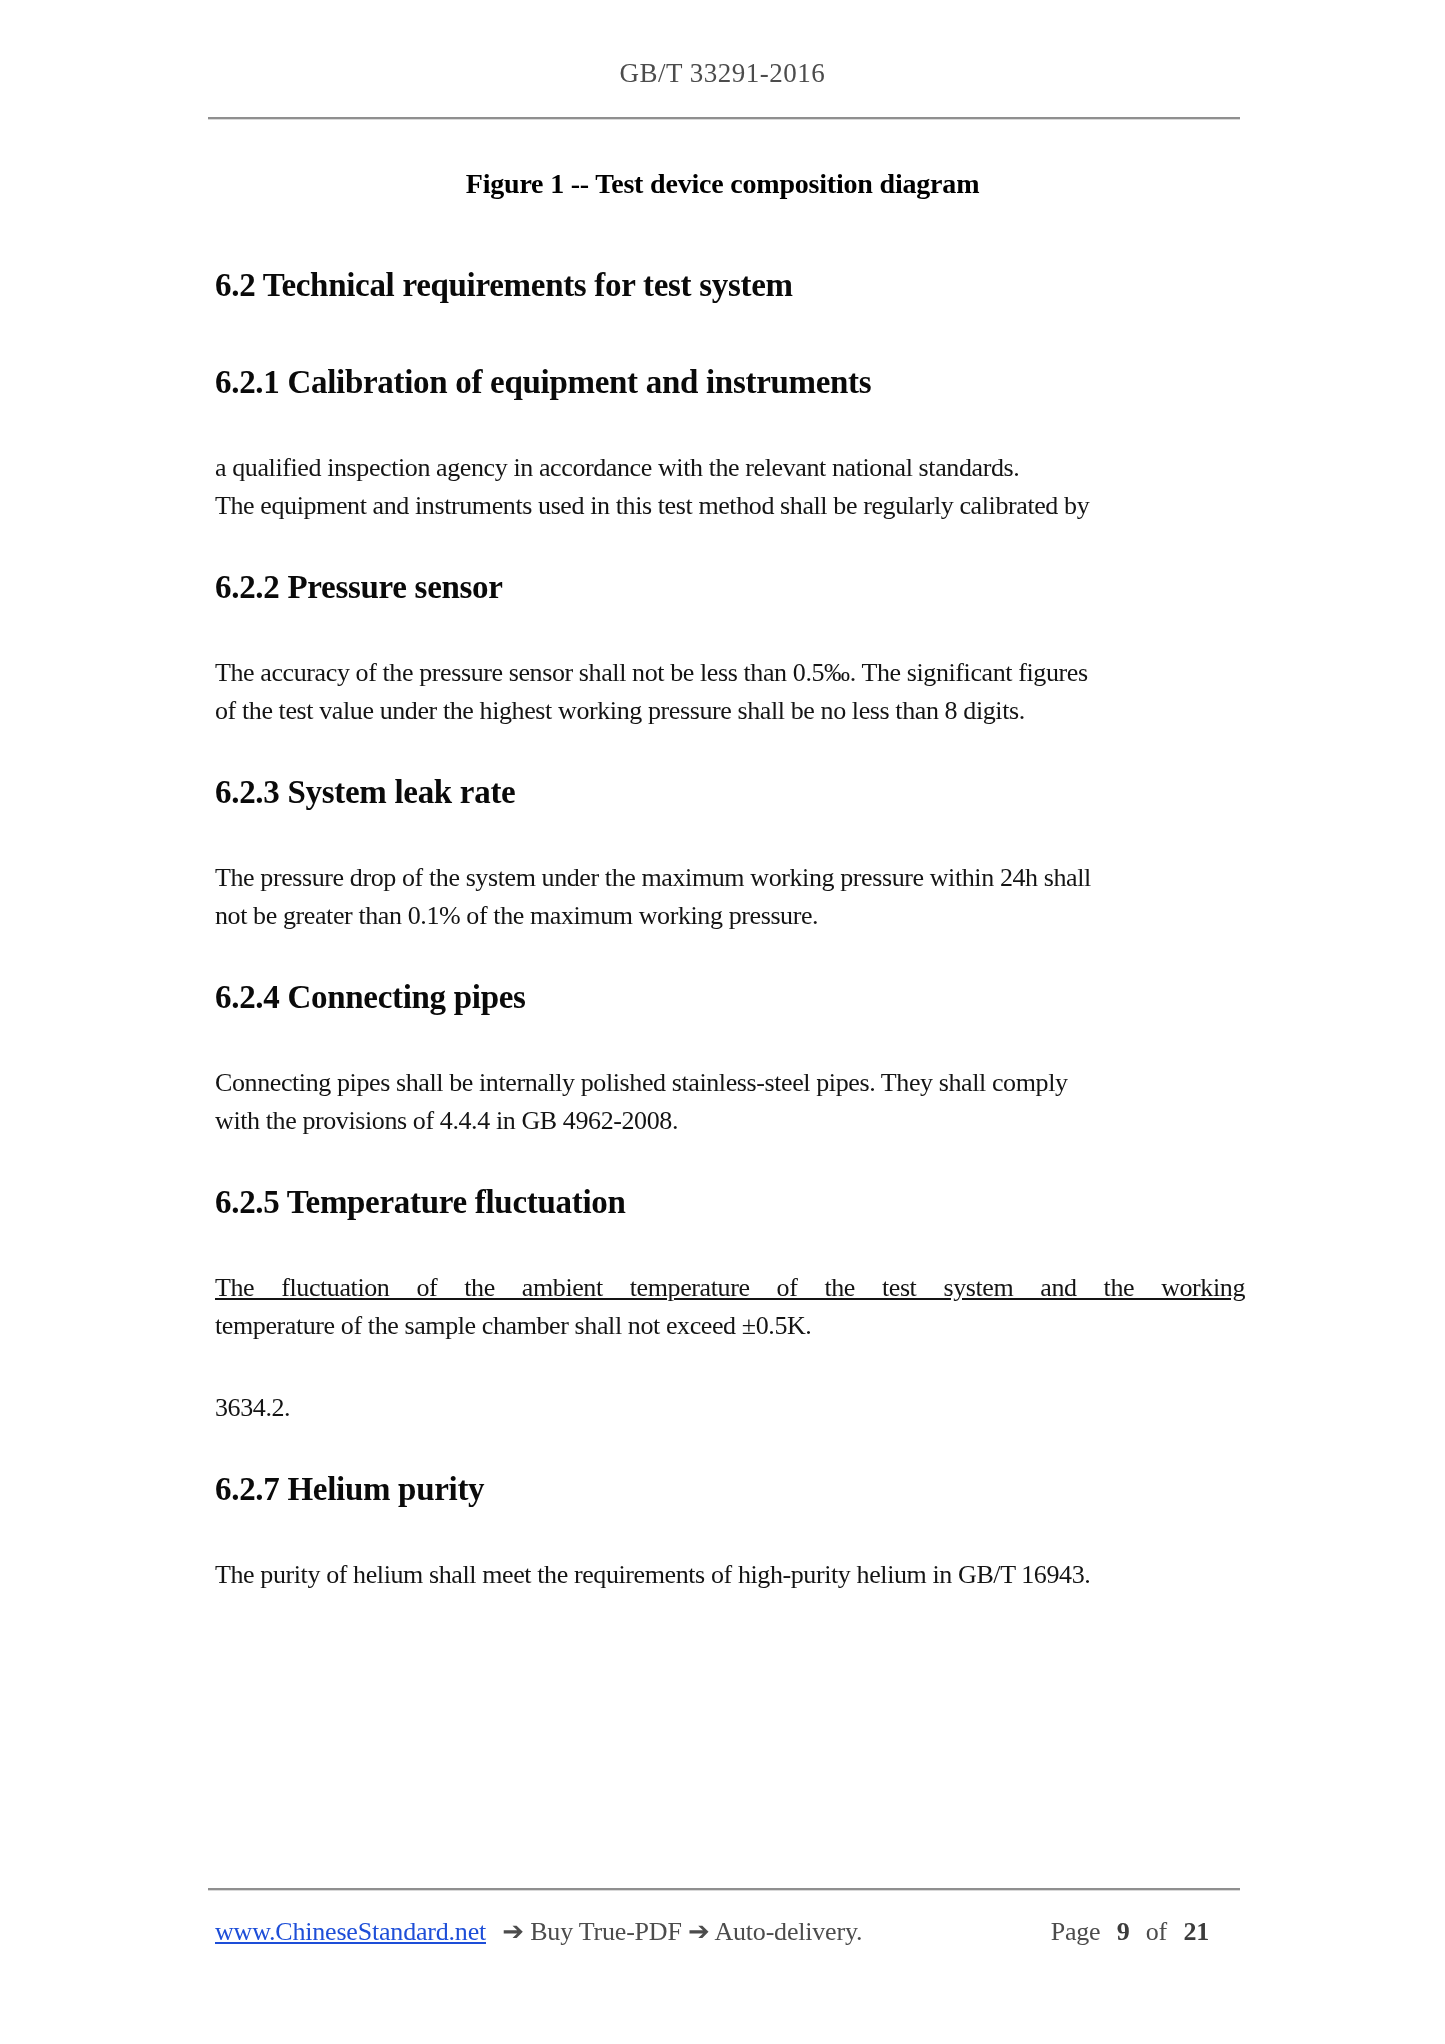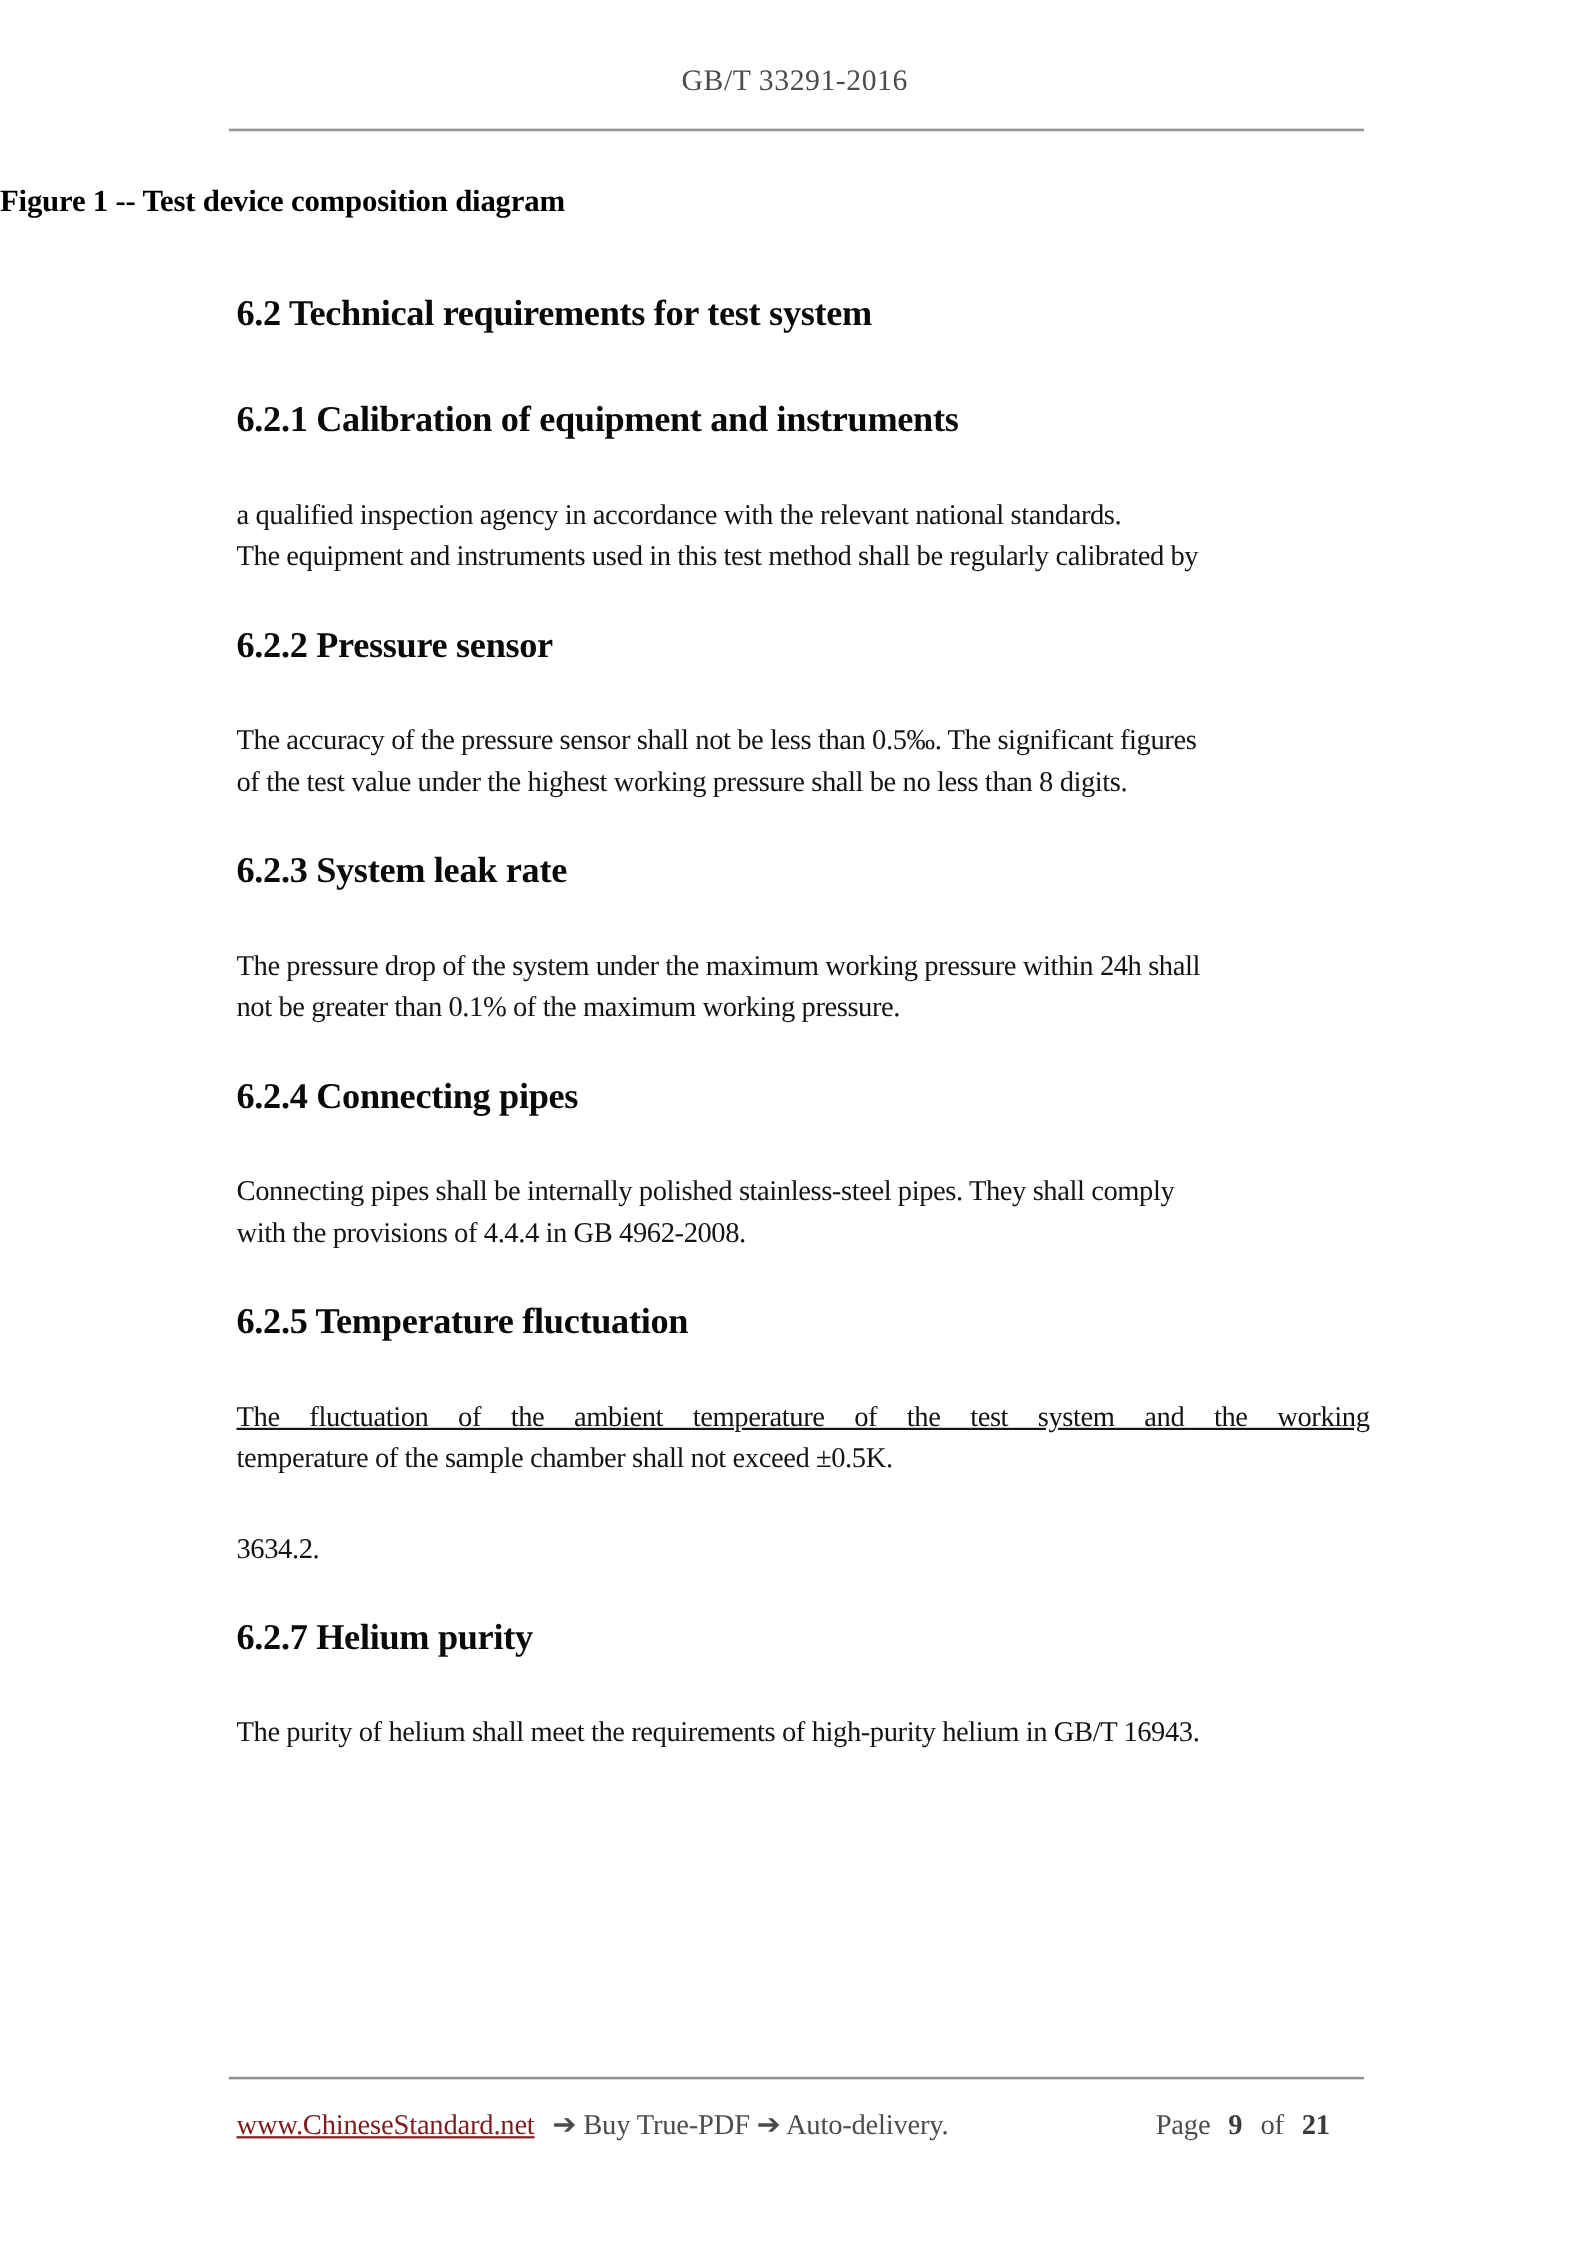--- a/index.html
+++ b/index.html
@@ -29,20 +29,21 @@
     border-bottom: 1px solid #d9d9d9;
     height: 0;
   }
   .rule.header-rule { top: 117px; }
   .rule.footer-rule { top: 1888px; }
 
   
   .figure-caption {
     position: absolute;
     top: 168px; left: 0; width: 100%;
+    text-align: center;
     font-weight: bold;
     font-size: 28px;
     letter-spacing: -0.2px;
     color: #000000;
   }
 
   
   .content {
     position: absolute;
     top: 267px; left: 215px; width: 1030px;
@@ -80,21 +81,21 @@
     display: flex;
     justify-content: space-between;
     align-items: baseline;
     font-size: 26px;
     line-height: 40px;
     letter-spacing: -0.2px;
     color: #4c4c4c;
   }
   .footer-left { white-space: nowrap; }
   .footer-link {
-    color: #7f1d1d;
+    color: #1d4ed8;
     text-decoration: underline;
     cursor: pointer;
   }
   .footer-tagline { margin-left: 10px; text-align: right; }
   .page-indicator { white-space: nowrap; }
   .page-indicator .num {
     font-weight: bold;
     color: #3c3c3c;
     margin: 0 6px;
   }

